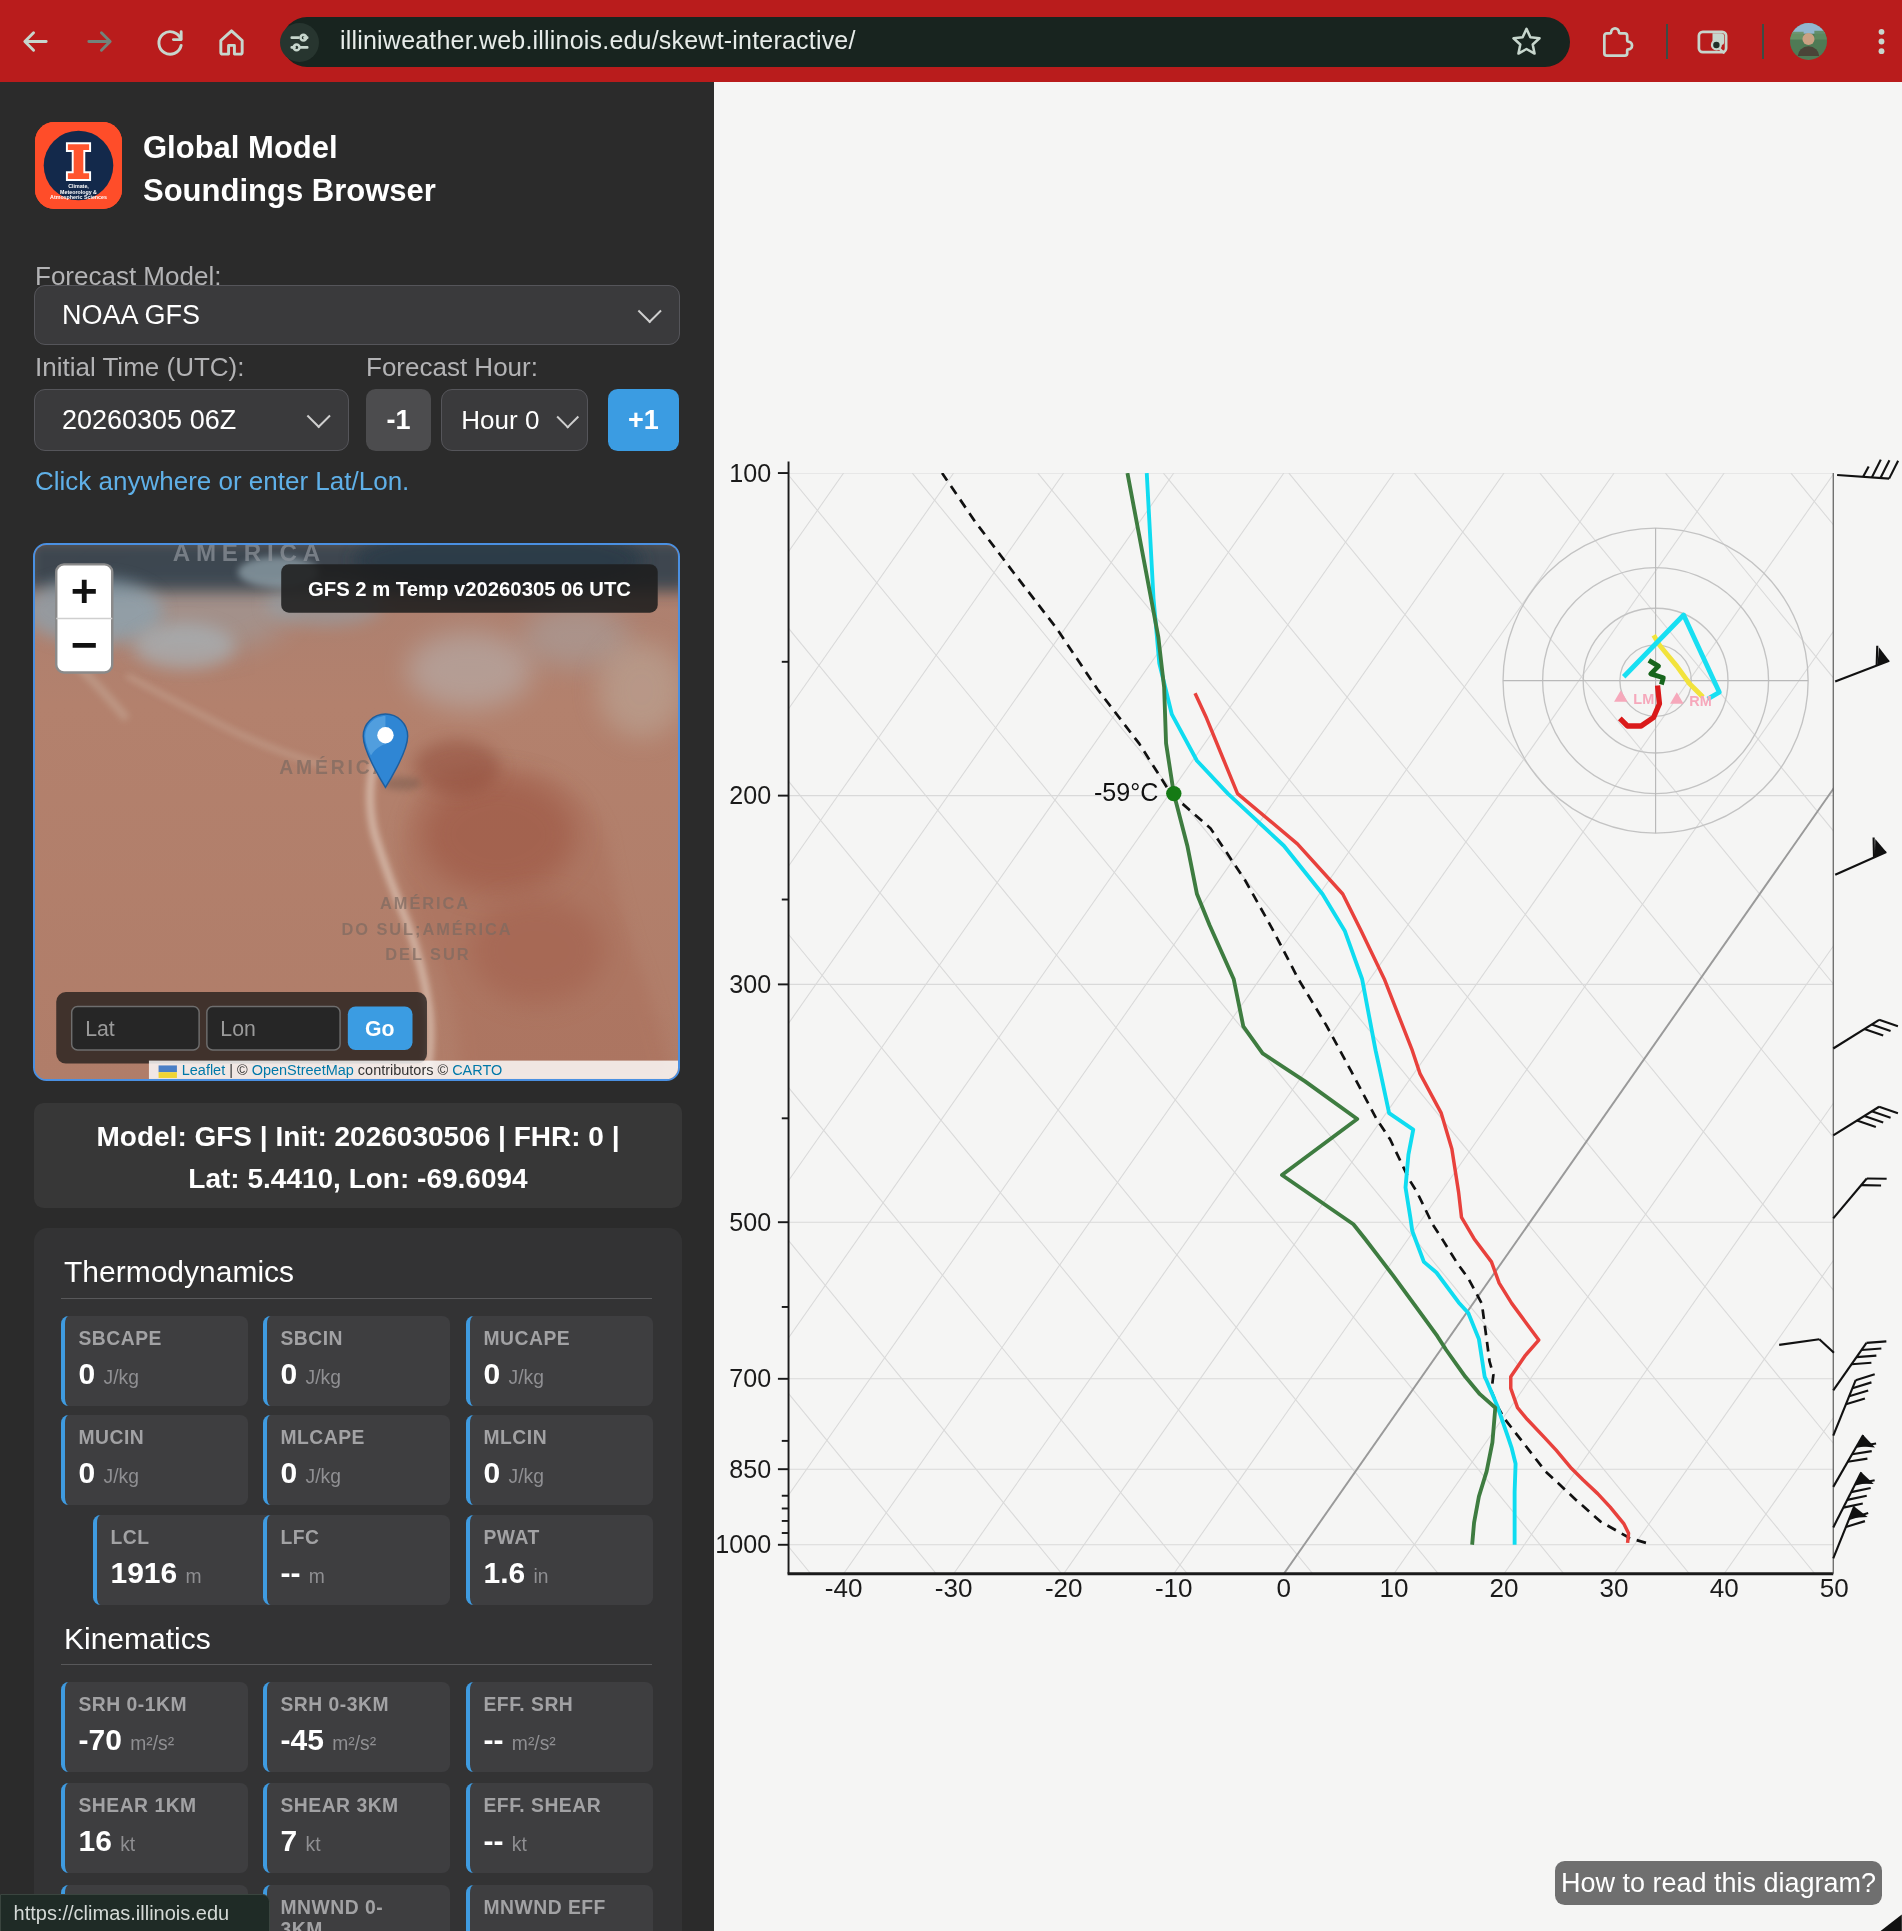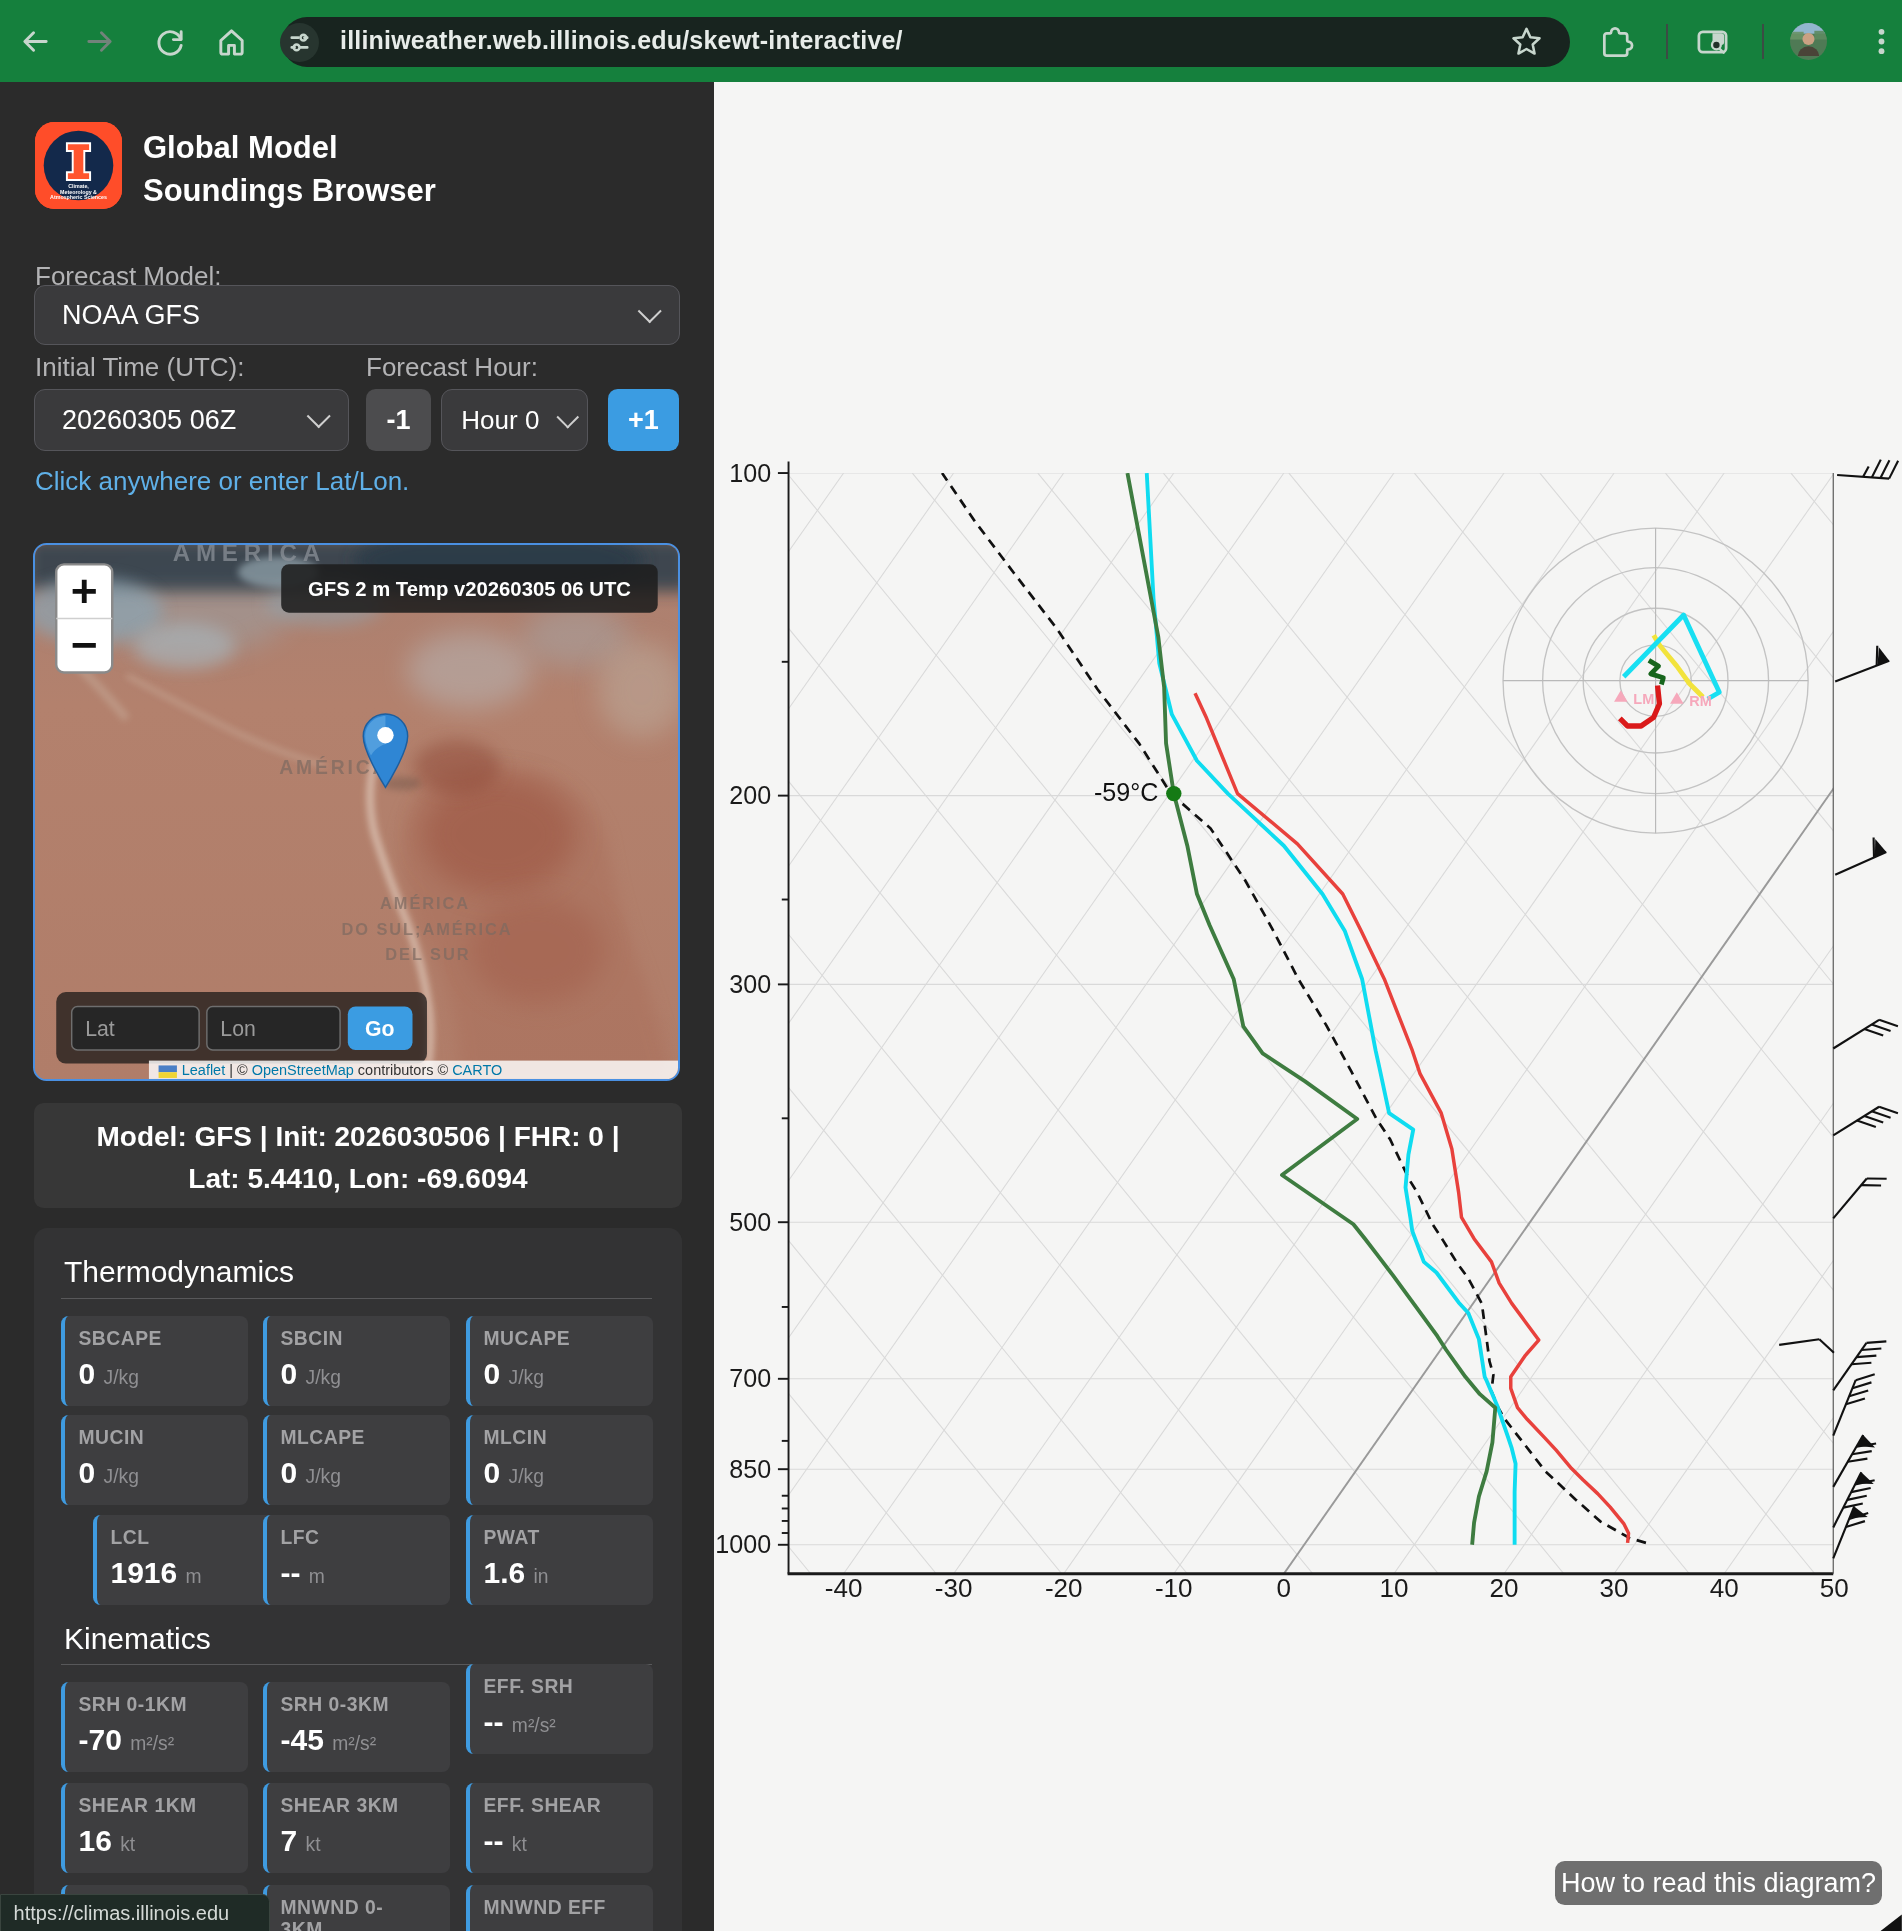--- a/index.html
+++ b/index.html
@@ -1,19 +1,19 @@
 <!DOCTYPE html>
 <html><head>
 <meta charset="utf-8">
 <style>
   html,body{margin:0;padding:0;}
   body{width:1902px;height:1931px;background:#f5f5f4;font-family:"Liberation Sans",sans-serif;overflow:hidden;position:relative;}
   .abs{position:absolute;}
   
-  #toolbar{position:absolute;left:0;top:0;width:1902px;height:82px;background:#15803d;font-weight:bold;}
+  #toolbar{position:absolute;left:0;top:0;width:1902px;height:82px;background:#b91c1c;}
   #urlpill{position:absolute;left:282px;top:17.4px;width:1288px;height:50px;border-radius:25px;background:#18241f;}
   #urltext{position:absolute;left:340px;top:26px;font-size:25px;color:#e7ece9;letter-spacing:0.2px;}
   
   #sidebar{position:absolute;left:0;top:82px;width:714px;height:1849px;background:#2b2b2b;overflow:hidden;}
   #logo{position:absolute;left:35px;top:40px;width:87px;height:87px;border-radius:19.3px;background:#ff4d29;}
   #apptitle{position:absolute;left:143px;top:44px;font-size:31px;font-weight:700;color:#fff;line-height:43px;}
   .lbl{position:absolute;font-size:26px;color:#b3b3b5;}
   .sel{position:absolute;background:#3a3a3c;border:1.9px solid #55555a;border-radius:11px;color:#fff;font-size:27px;box-sizing:border-box;}
   .sel .tx{position:absolute;left:27px;top:50%;transform:translateY(-50%);}
   .chev{position:absolute;right:21px;top:50%;width:15.4px;height:15.4px;border-right:2.9px solid #cfcfcf;border-bottom:2.9px solid #cfcfcf;transform:translateY(-70%) rotate(45deg);}
@@ -453,21 +453,21 @@
     <div class="sechead" style="top:394px;">Kinematics</div>
     <div class="sechr" style="top:436px;"></div>
     <div class="card" style="left:27px;top:454px;">
         <div class="cl">SRH 0-1KM</div>
         <div class="cv">-70 <span class="cu">m²/s²</span></div>
       </div>
     <div class="card" style="left:229px;top:454px;">
         <div class="cl">SRH 0-3KM</div>
         <div class="cv">-45 <span class="cu">m²/s²</span></div>
       </div>
-    <div class="card" style="left:432px;top:436px;padding-left:32px;">
+    <div class="card" style="left:432px;top:454px;padding-left:32px;">
         <div class="cl">EFF. SRH</div>
         <div class="cv">-- <span class="cu">m²/s²</span></div>
       </div>
     <div class="card" style="left:27px;top:555px;">
         <div class="cl">SHEAR 1KM</div>
         <div class="cv">16 <span class="cu">kt</span></div>
       </div>
     <div class="card" style="left:229px;top:555px;">
         <div class="cl">SHEAR 3KM</div>
         <div class="cv">7 <span class="cu">kt</span></div>

